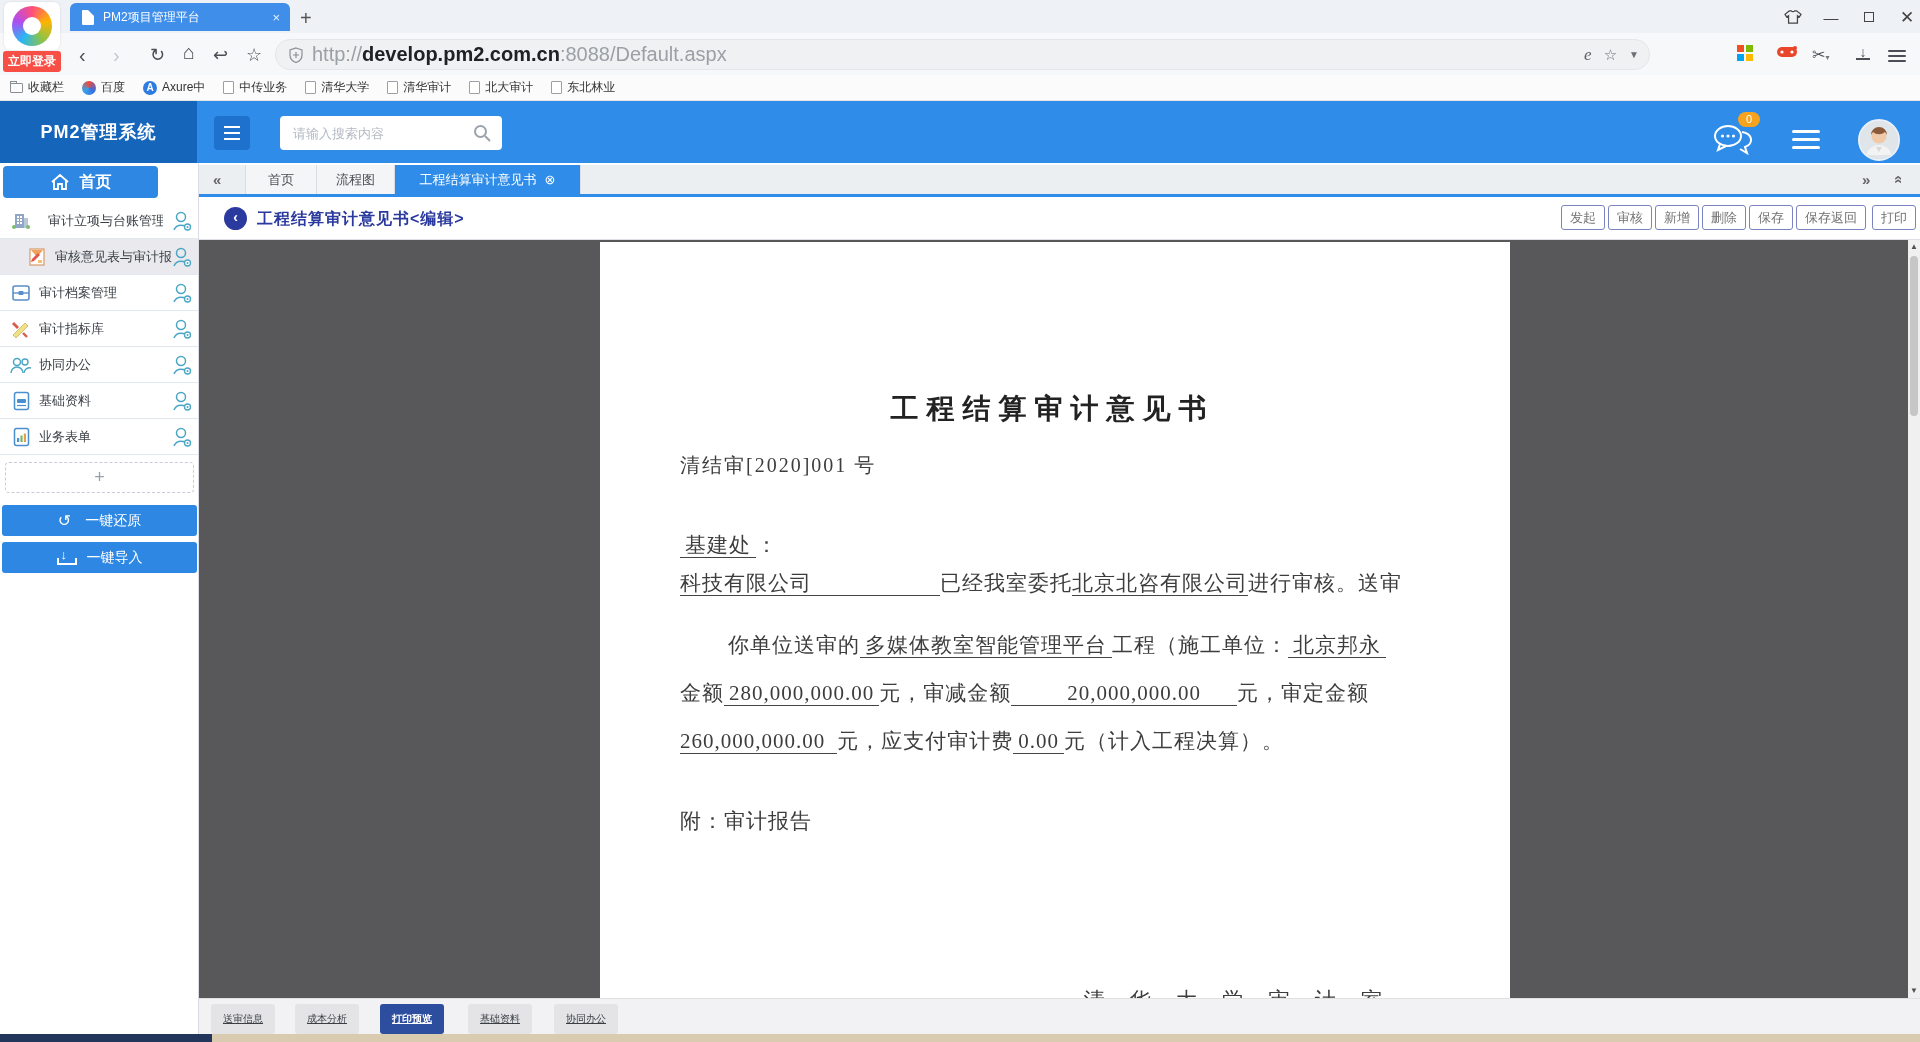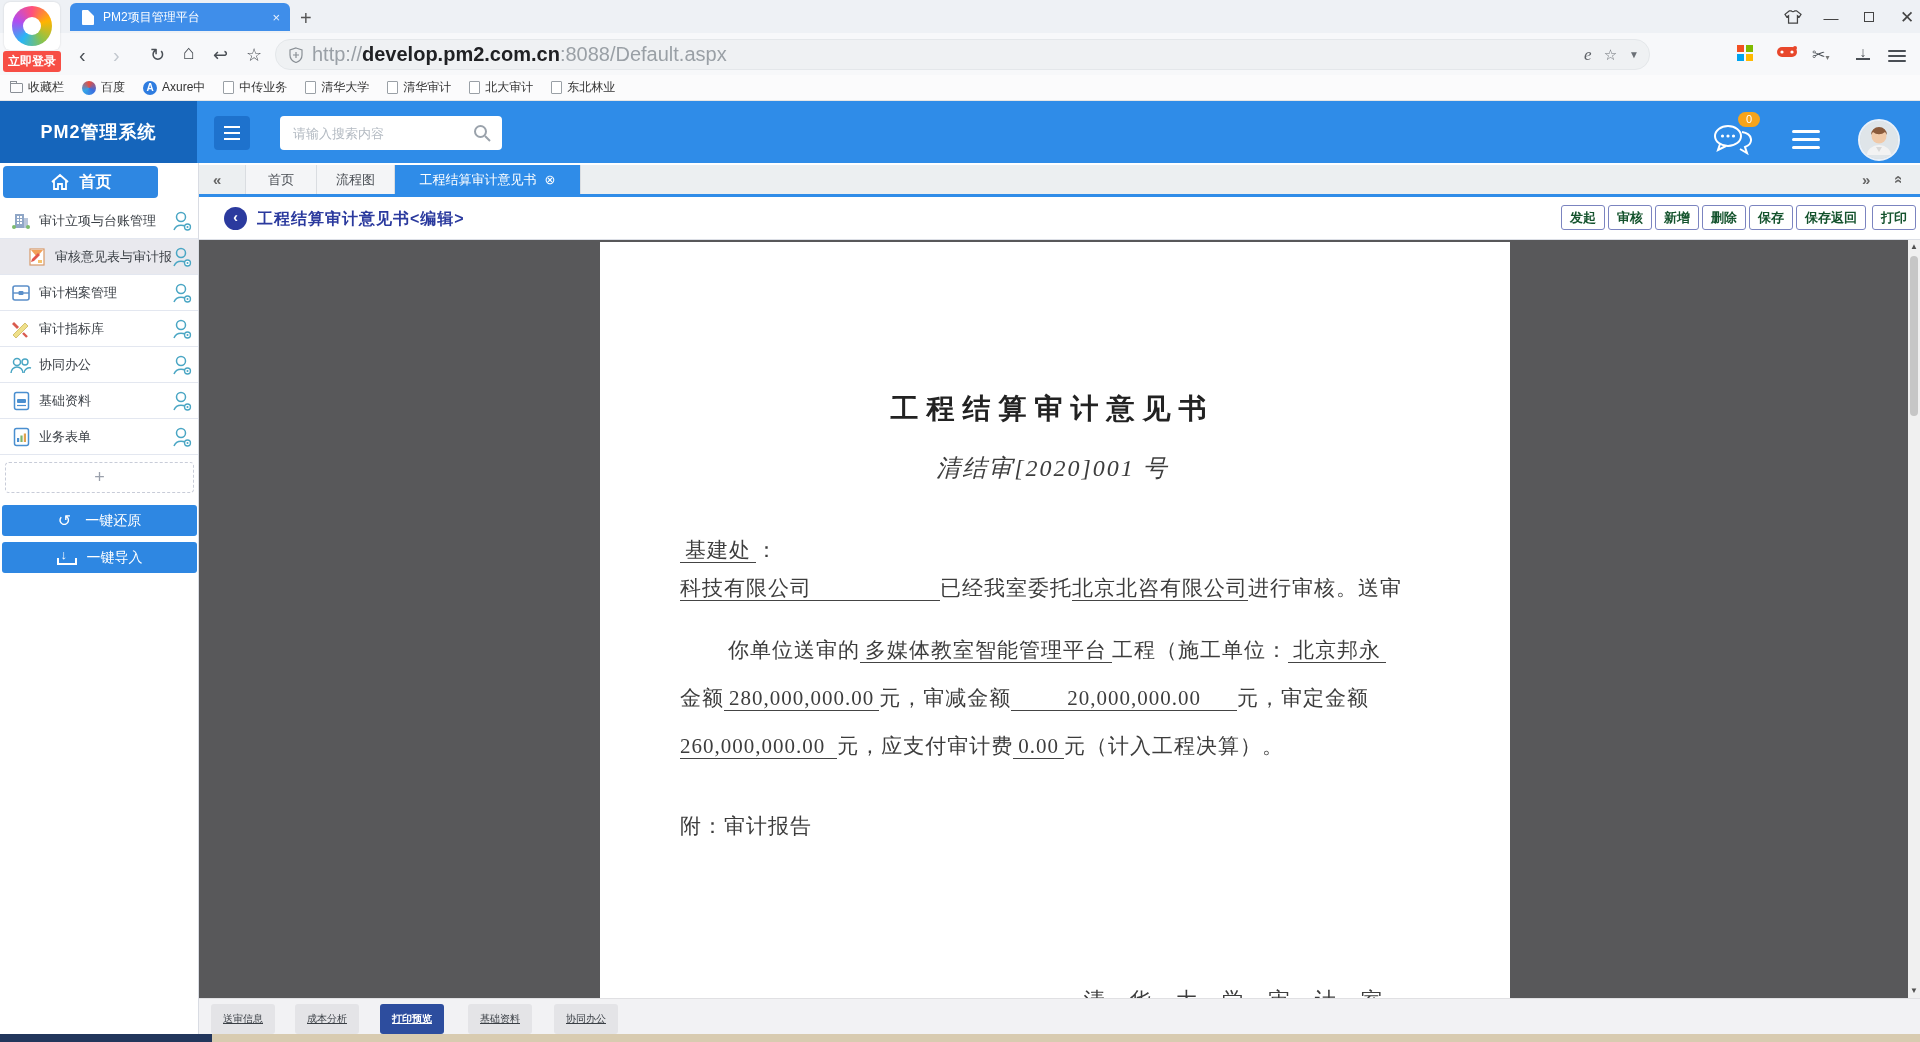--- a/index.html
+++ b/index.html
@@ -85,32 +85,32 @@
   .main { left:199px; top:163px; width:1721px; height:871px; background:#fff; overflow:hidden; }
   .tabstrip { position:absolute; left:0; top:2px; width:1721px; height:32px; background:#eceff1; border-bottom:3px solid #2f8ce8; }
   .tchev { position:absolute; top:6px; font-size:15px; color:#666; font-weight:bold; }
   .ptab { position:absolute; top:0; height:29px; background:#f4f5f7; border-right:1px solid #dadde1; font-size:13px; color:#4a4f55; display:flex; align-items:center; justify-content:center; }
   .ptab.first { border-left:1px solid #dadde1; }
   .ptab.active { background:#2f8ce8; color:#fff; }
   .ptab .x { margin-left:8px; font-size:13px; }
   .pagebar { position:absolute; left:0; top:35px; width:1721px; height:42px; background:#fff; border-bottom:1px solid #dcdfe6; }
   .backcircle { position:absolute; left:25px; top:9px; width:23px; height:23px; border-radius:50%; background:#2b3a9e; color:#fff; font-size:14px; font-weight:bold; text-align:center; line-height:21px; }
   .pagetitle { position:absolute; left:58px; top:11px; font-size:16px; font-weight:bold; color:#2b3a9e; letter-spacing:1px; }
-  .tb-btn { position:absolute; top:7px; height:25px; background:#fff; border:1px solid #7b84c0; border-radius:3px; color:#14532d; font-size:13px; display:flex; align-items:center; justify-content:center; padding:0 8px; white-space:nowrap;font-weight:bold; }
+  .tb-btn { position:absolute; top:7px; height:25px; background:#fff; border:1px solid #7b84c0; border-radius:3px; color:#737373; font-size:13px; display:flex; align-items:center; justify-content:center; padding:0 8px; white-space:nowrap; }
 
   
   .docarea { position:absolute; left:0; top:77px; width:1721px; height:758px; background:#58585a; }
   .vscroll { position:absolute; right:0; top:0; width:12px; height:758px; background:#f0f0f0; }
   .vscroll .ar { position:absolute; left:0; width:12px; height:14px; font-size:8px; color:#505050; text-align:center; line-height:14px; }
   .vscroll .thumb { position:absolute; left:2px; top:16px; width:8px; height:160px; background:#c6c6c6; border-radius:4px; }
   .docpage { position:absolute; left:401px; top:2px; width:910px; height:756px; background:#fff; overflow:hidden;
              font-family:"Liberation Serif","DejaVu Serif",serif; color:#3d3d3d; }
   .doc-inner { padding:0 85px 0 80px; }
   .doc-title { margin-top:148px; text-align:center; font-size:28px; font-weight:bold; letter-spacing:8px; color:#222; }
-  .doc-no { margin-top:24px; text-align:center; font-size:24px; letter-spacing:2px;font-style:italic; }
+  .doc-no { margin-top:24px; text-align:left; font-size:20px; letter-spacing:2px; }
   .doc-salut { margin-top:52px; font-size:21px; letter-spacing:1px; }
   .doc-line { font-size:21px; letter-spacing:1px; height:48px; line-height:48px; white-space:nowrap; }
   .doc-line.first { margin-top:14px; text-indent:48px; }
   .u { border-bottom:1px solid #444; }
   .u.pads { padding:0 5px; }
   .u.blank128 { padding-right:128px; }
   .u.num3 { padding:0 36px 0 56px; }
   .u.pr12 { padding-right:12px; }
   .doc-attach { margin-top:42px; font-size:21px; letter-spacing:1px; }
   .doc-sign { position:absolute; top:744px; right:118px; font-size:21px; letter-spacing:10px; white-space:nowrap; }
@@ -271,21 +271,21 @@
   </div>
 
   <div class="abs sidebar"></div>
   <div class="abs home-btn">
     <svg width="20" height="18" viewBox="0 0 20 18">
       <path d="M2 9 L10 2 L18 9 M4 8 L4 16 L8 16 L8 11 L12 11 L12 16 L16 16 L16 8" fill="none" stroke="#fff" stroke-width="1.8"></path>
     </svg>
     <span>首页</span>
   </div>
 
-  <div class="abs side-item" style="top:203px;">
+  <div class="abs side-item" style="top:203px;gap:9px;">
     <span class="sicon">
       <svg width="20" height="20" viewBox="0 0 20 20">
           <rect x="4" y="3" width="9" height="14" fill="#8fa6c6"></rect>
           <rect x="13" y="7" width="4" height="10" fill="#b9c6da"></rect>
           <rect x="6" y="5" width="2" height="2" fill="#fff"></rect>
           <rect x="9" y="5" width="2" height="2" fill="#fff"></rect>
           <rect x="6" y="8" width="2" height="2" fill="#fff"></rect>
           <rect x="9" y="8" width="2" height="2" fill="#fff"></rect>
           <rect x="6" y="11" width="2" height="2" fill="#fff"></rect>
           <rect x="9" y="11" width="2" height="2" fill="#fff"></rect>

